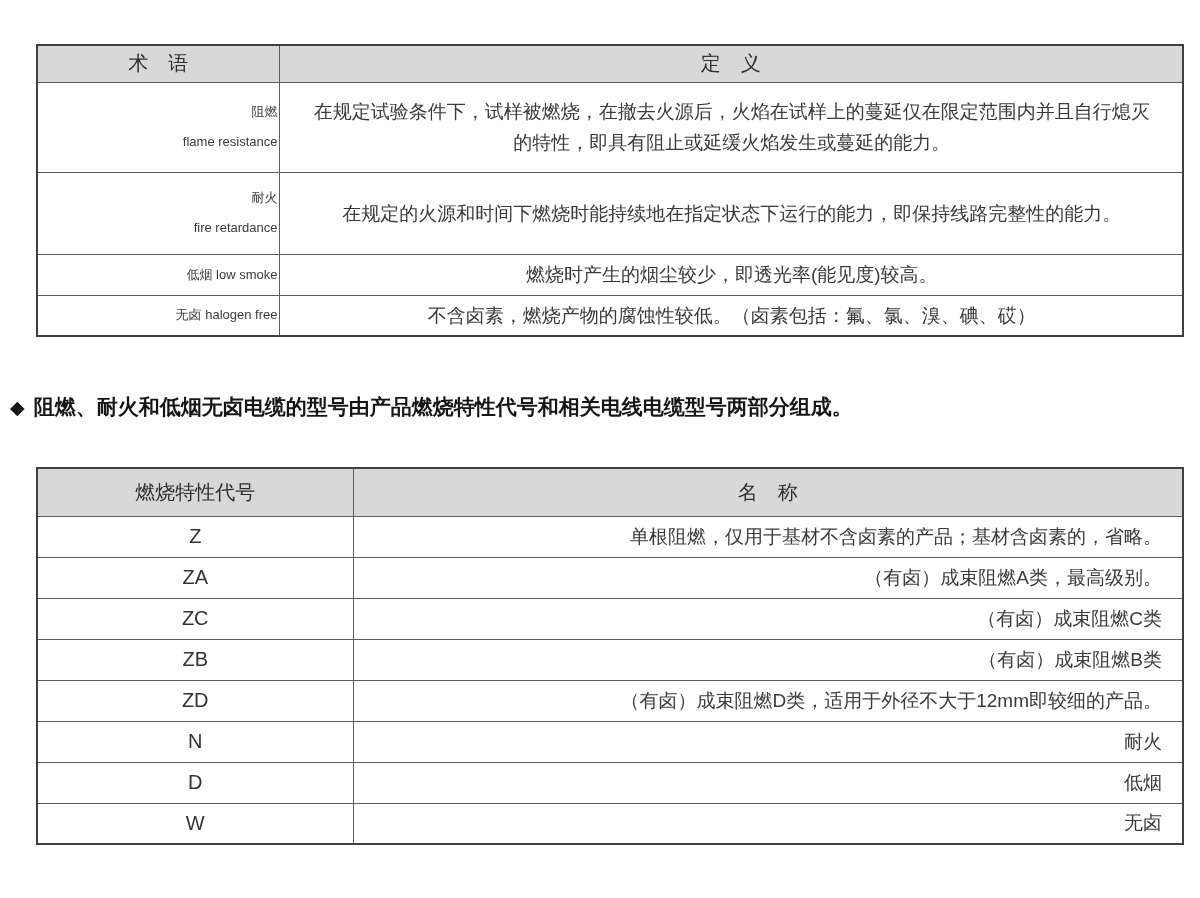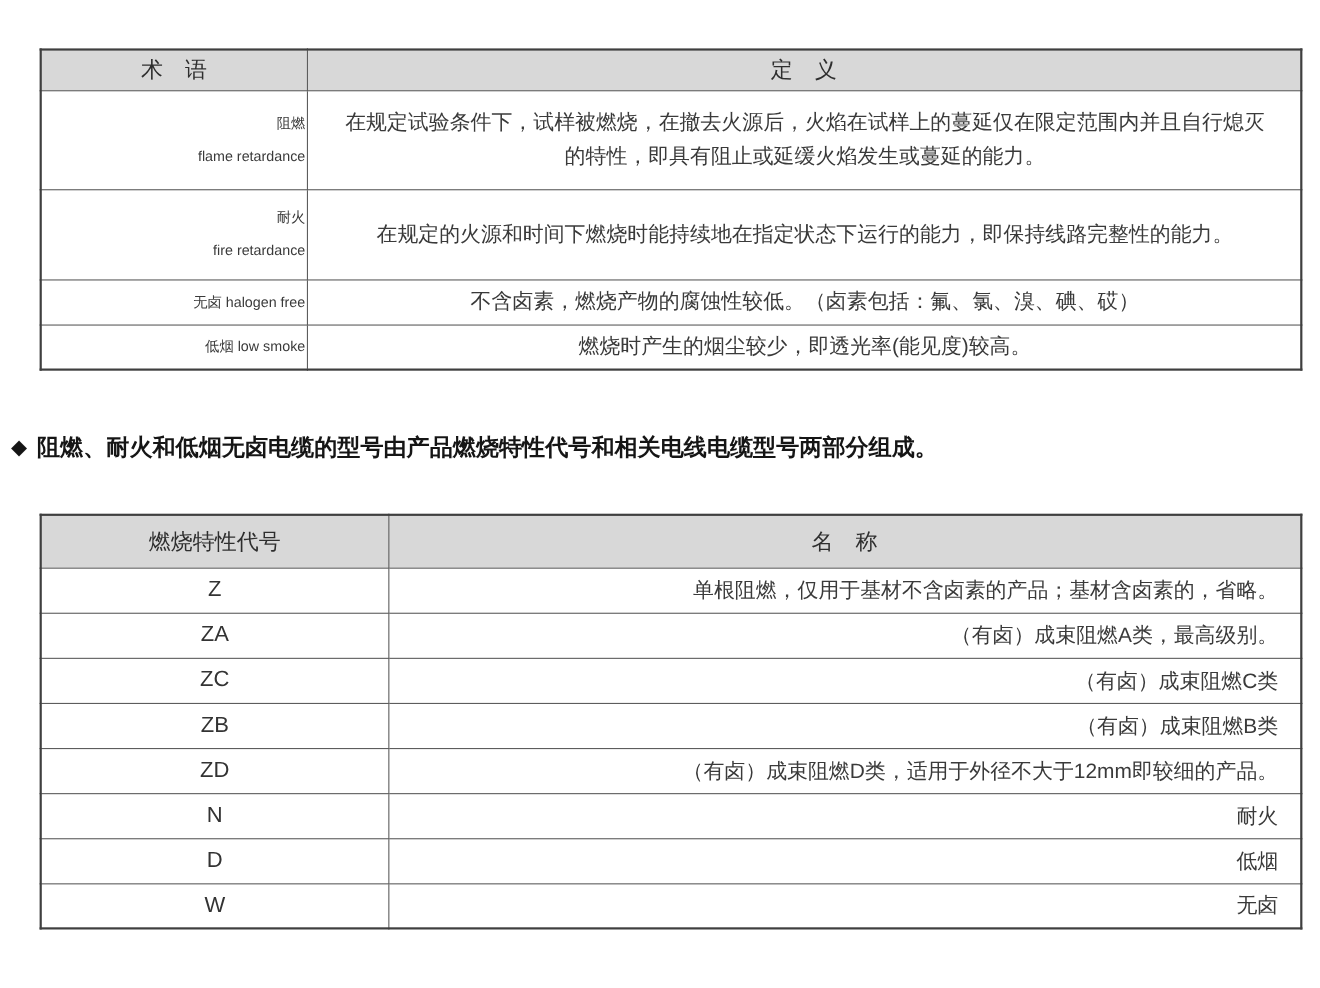--- a/index.html
+++ b/index.html
@@ -96,42 +96,42 @@
   <thead>
     <tr>
       <th>术　语</th>
       <th>定　义</th>
     </tr>
   </thead>
   <tbody id="terminology-body">
       <tr>
         <td class="term-cell">
           <div>阻燃</div>
-          <div>flame retardance</div>
+          <div>flame resistance</div>
         </td>
         <td class="definition-cell">在规定试验条件下，试样被燃烧，在撤去火源后，火焰在试样上的蔓延仅在限定范围内并且自行熄灭的特性，即具有阻止或延缓火焰发生或蔓延的能力。</td>
       </tr>
       <tr>
         <td class="term-cell">
           <div>耐火</div>
           <div>fire retardance</div>
         </td>
         <td class="definition-cell">在规定的火源和时间下燃烧时能持续地在指定状态下运行的能力，即保持线路完整性的能力。</td>
       </tr>
       <tr>
         <td class="term-cell single">
+          <div>低烟 low smoke</div>
+        </td>
+        <td class="definition-cell">燃烧时产生的烟尘较少，即透光率(能见度)较高。</td>
+      </tr>
+      <tr>
+        <td class="term-cell single">
           <div>无卤 halogen free</div>
         </td>
         <td class="definition-cell">不含卤素，燃烧产物的腐蚀性较低。（卤素包括：氟、氯、溴、碘、砹）</td>
-      </tr>
-      <tr>
-        <td class="term-cell single">
-          <div>低烟 low smoke</div>
-        </td>
-        <td class="definition-cell">燃烧时产生的烟尘较少，即透光率(能见度)较高。</td>
       </tr>
     </tbody>
 </table>
 
 <div id="bullet-line">
   <span class="marker">◆</span>
   <span>阻燃、耐火和低烟无卤电缆的型号由产品燃烧特性代号和相关电线电缆型号两部分组成。</span>
 </div>
 
 <table id="code-table">

